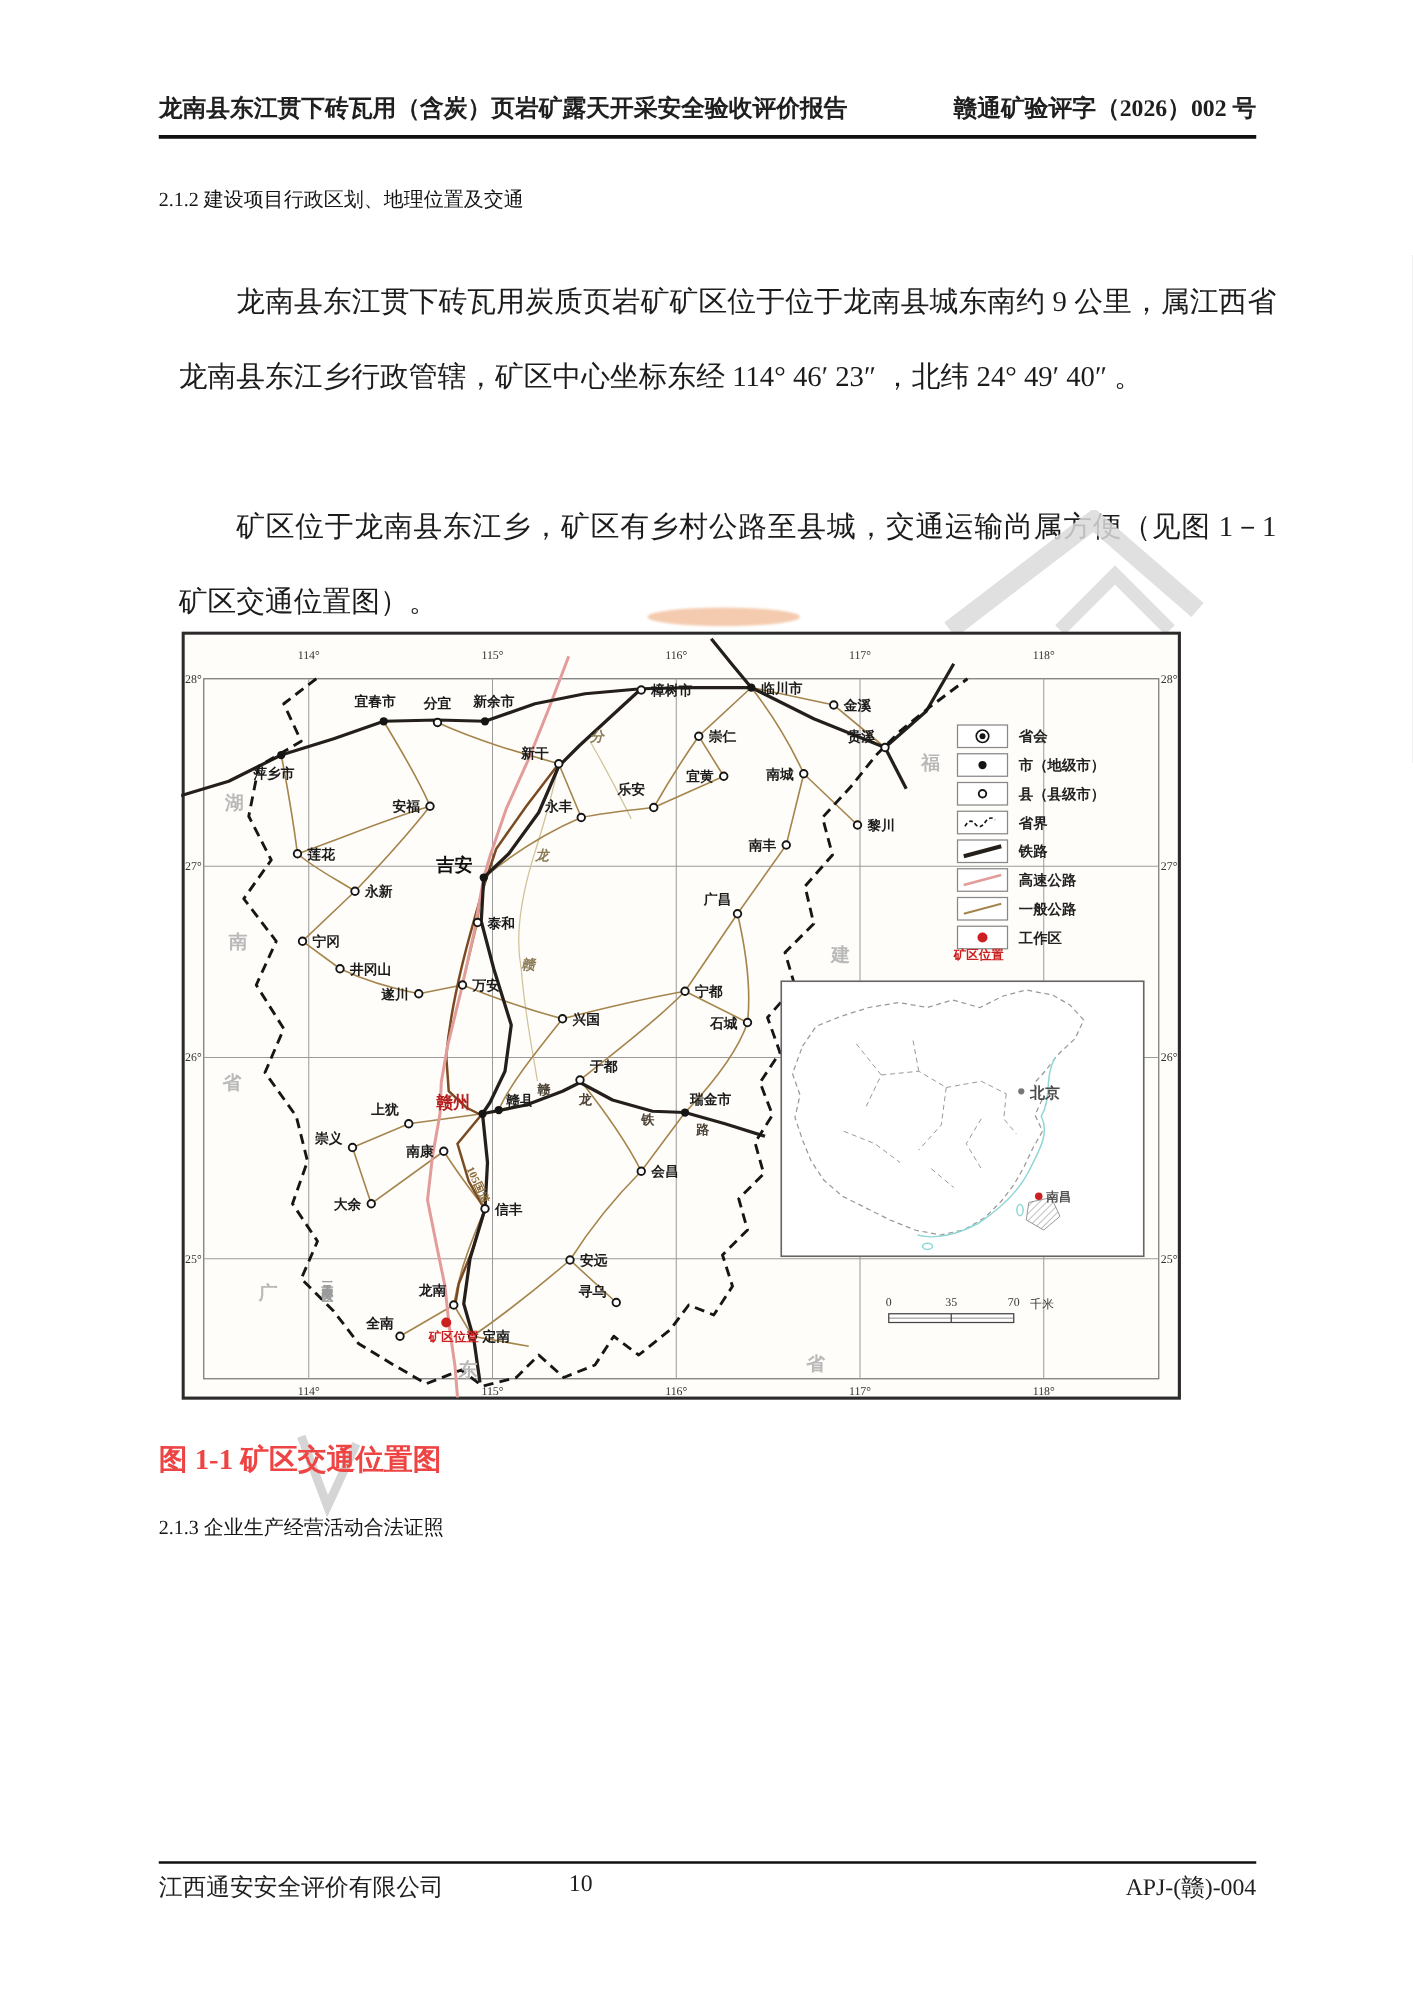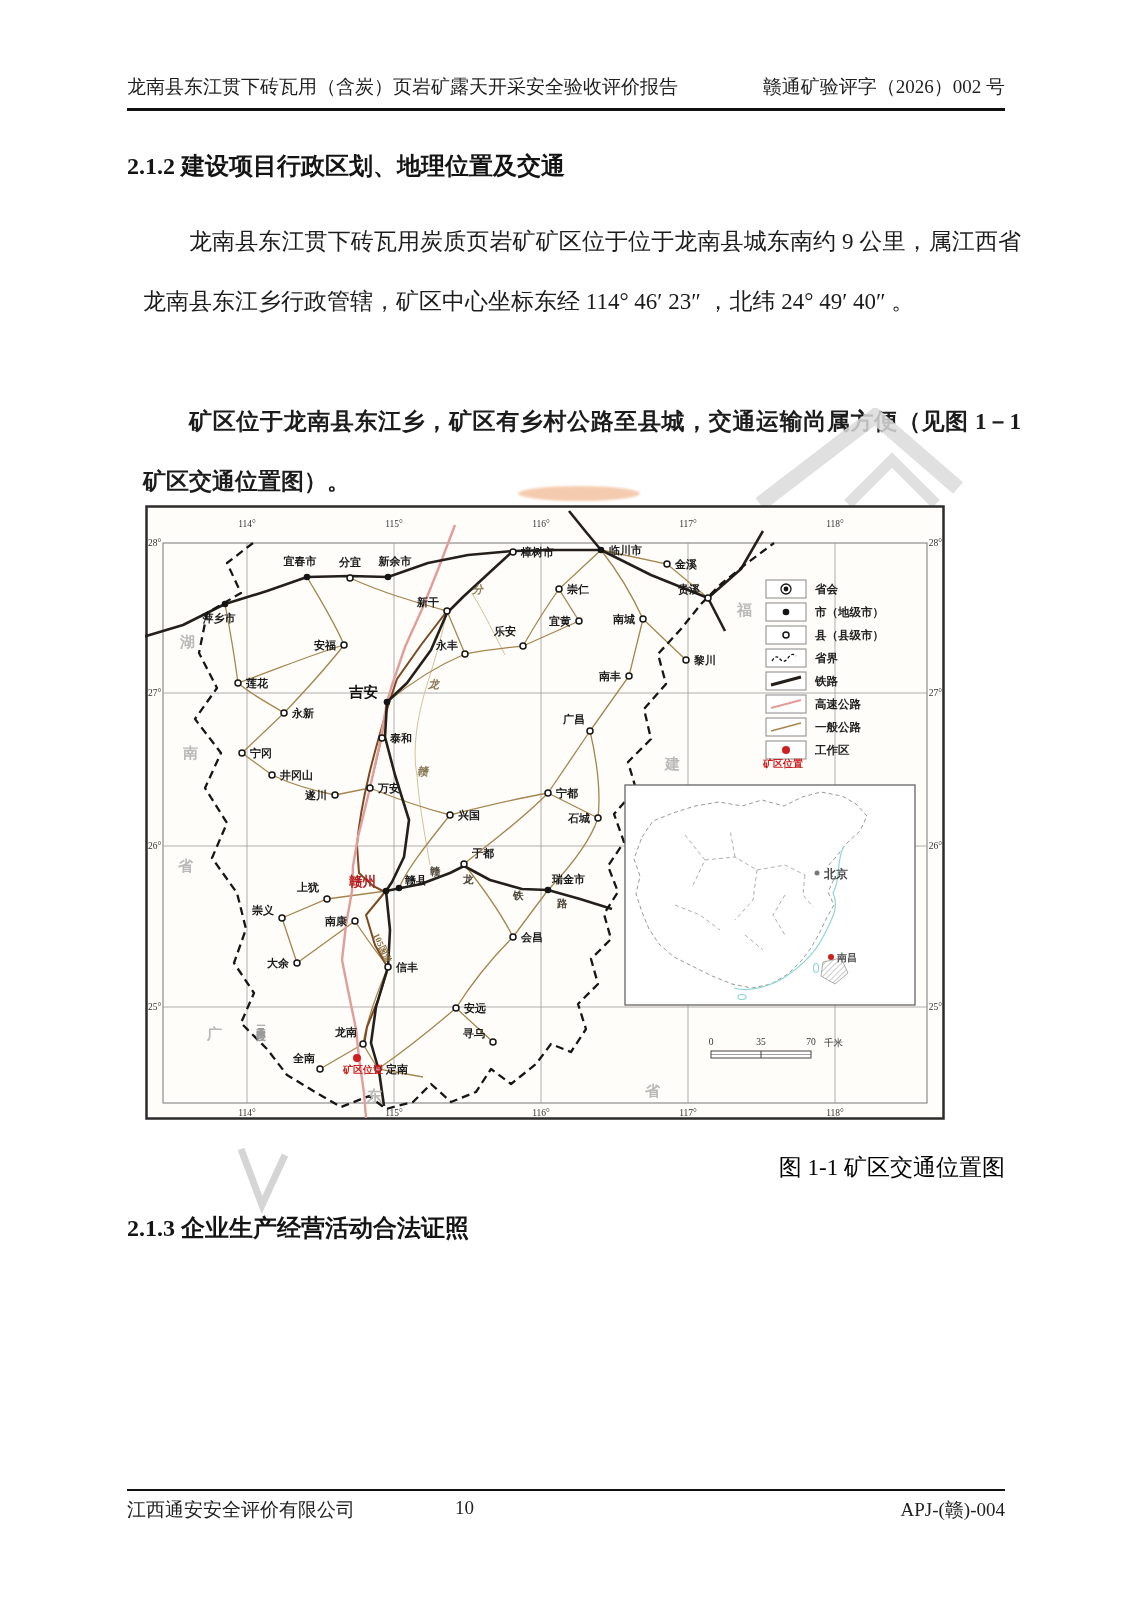--- a/index.html
+++ b/index.html
@@ -1,30 +1,30 @@
 <!DOCTYPE html>
 <html><head>
 <meta charset="utf-8">
 <style>
   html,body{margin:0;padding:0;background:#e8e8e8;}
   .page{position:relative;width:1130px;height:1600px;background:#ffffff;margin:0 auto;
         font-family:"Liberation Serif","DejaVu Serif",serif;color:#1f1f1f;overflow:hidden;}
   .hdr{position:absolute;left:127px;top:74px;width:878px;display:flex;justify-content:space-between;
-       font-size:19px;font-weight:normal;white-space:nowrap;}
+       font-size:19px;font-weight:bold;white-space:nowrap;}
   .hdr-rule{position:absolute;left:127px;top:108px;width:878px;height:2.5px;background:#111;}
-  h2.sec{position:absolute;left:127px;width:878px;margin:0;font-size:24px;font-weight:bold;color:#141414;}
+  h2.sec{position:absolute;left:127px;width:878px;margin:0;font-size:16px;font-weight:normal;color:#141414;}
   .h212{top:150px;}
   .h213{top:1212px;}
   p.para{position:absolute;left:127px;width:878px;margin:16px;font-size:23px;line-height:60px;
          text-indent:2em;text-align:justify;color:#1c1c1c;}
   .p1{top:196px;}
-  .p2{top:376px;font-weight:bold;}
+  .p2{top:376px;}
   .p3{top:1262px;}
-  .caption{position:absolute;left:127px;top:1152px;width:878px;text-align:right;
-           font-size:23px;font-weight:normal;color:#000000;}
+  .caption{position:absolute;left:127px;top:1152px;width:878px;text-align:left;
+           font-size:23px;font-weight:bold;color:#ef4444;}
   .ftr-rule{position:absolute;left:127px;top:1489px;width:878px;height:2px;background:#111;}
   .ftr{position:absolute;left:127px;top:1497px;width:878px;font-size:19px;}
   .ftr .company{position:absolute;left:0;}
   .ftr .pageno{position:absolute;left:328px;font-family:Liberation Serif, serif;}
   .ftr .doccode{position:absolute;right:0;}
   .mapbox{position:absolute;left:145px;top:505px;width:800px;height:615px;}
   .wm{position:absolute;pointer-events:none;}
   .wm-peach{left:518px;top:486px;width:122px;height:15px;border-radius:50%;
             background:#f3c3a2;opacity:.85;filter:blur(1px);}
   

